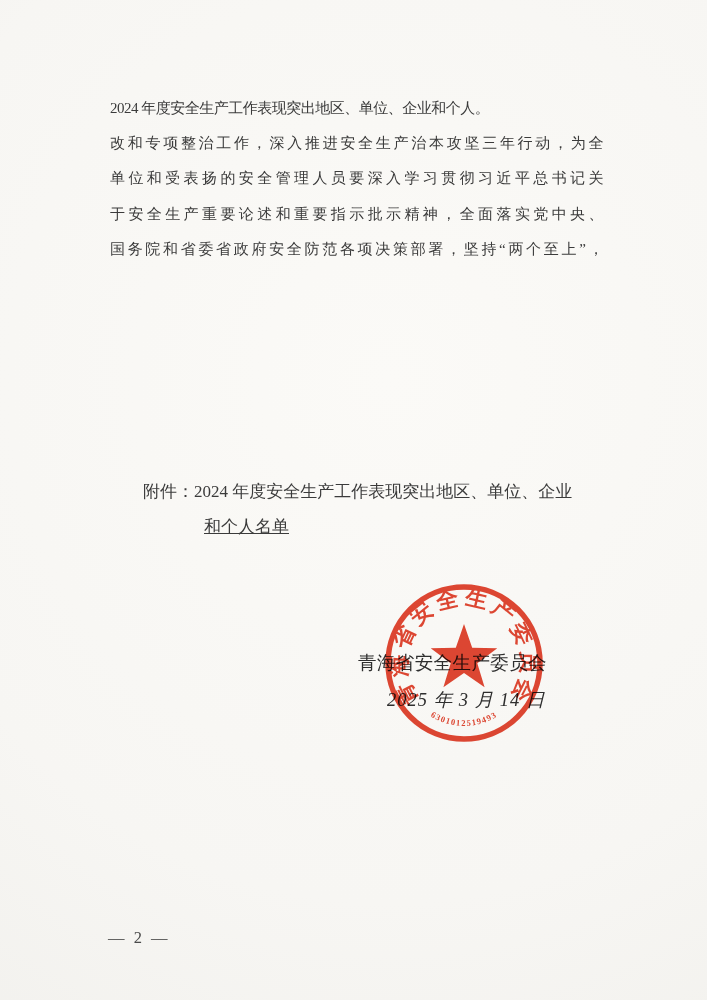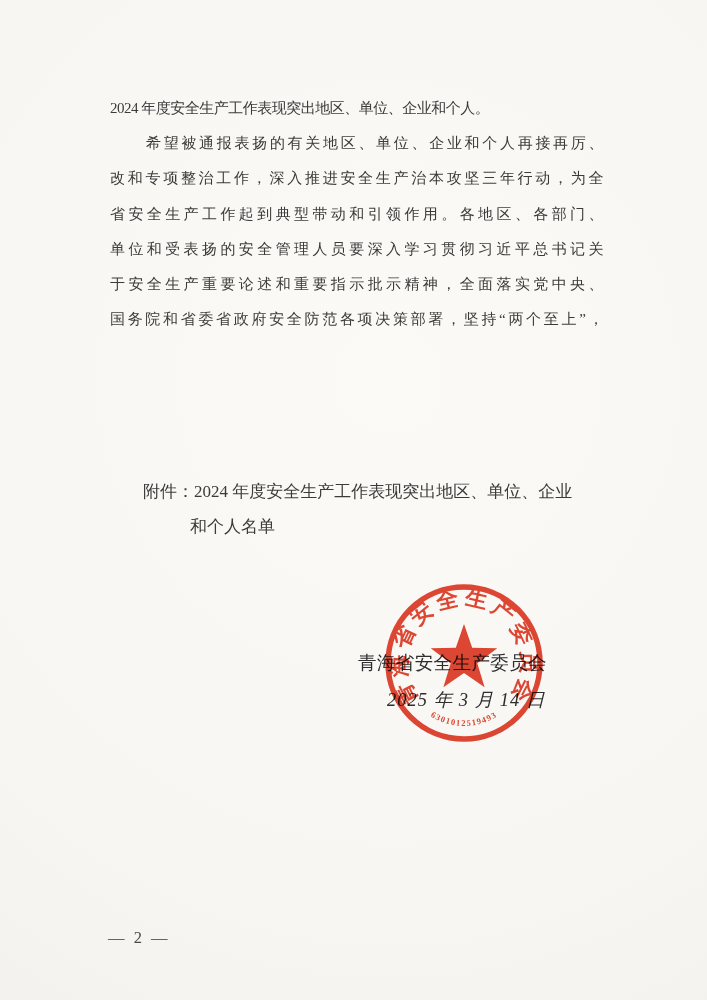--- a/index.html
+++ b/index.html
@@ -20,21 +20,21 @@
   }
   .line{
     margin:0;line-height:35.2px;height:35.2px;overflow:hidden;
     white-space:normal;
   }
   .line.just{text-align:justify;text-align-last:justify;}
   .line.indent{text-indent:36px;}
   
   .att-line{position:absolute;color:var(--ink,#3b3b3b);font-size:17px;line-height:24px;}
   .att-1{left:143px;top:480px;}
-  .att-2{left:190px;top:515px;}
+  .att-2{left:204px;top:515px;text-decoration:underline;}
   
   .sig{position:absolute;color:#2e2e2e;white-space:nowrap;}
   .sig-org{left:358px;top:650px;font-size:18.5px;letter-spacing:0.4px;}
   .sig-date{left:387px;top:687px;font-size:18.5px;letter-spacing:1px;font-style:italic;}
   
   .seal{
     position:absolute;left:381px;top:584px;width:166px;height:160px;
     mix-blend-mode:multiply;opacity:0.93;
   }
   .seal .ring{stroke:var(--seal-color,#e03a24);fill:none;}
@@ -46,23 +46,21 @@
     font-size:16.5px;letter-spacing:2.5px;color:#4a4a4a;
   }
 </style>
 </head>
 <body>
 
 <div class="paper">
 
   <div class="body-text">
     <p class="line">2024 年度安全生产工作表现突出地区、单位、企业和个人。</p>
-    <p class="line just indent">希望被通报表扬的有关地区、单位、企业和个人再接再厉、</p>
     <p class="line just">改和专项整治工作，深入推进安全生产治本攻坚三年行动，为全</p>
-    <p class="line just">省安全生产工作起到典型带动和引领作用。各地区、各部门、</p>
     <p class="line just">单位和受表扬的安全管理人员要深入学习贯彻习近平总书记关</p>
     <p class="line just">于安全生产重要论述和重要指示批示精神，全面落实党中央、</p>
     <p class="line just">国务院和省委省政府安全防范各项决策部署，坚持“两个至上”，</p>
   </div>
 
   <div class="att-line att-1">附件：2024 年度安全生产工作表现突出地区、单位、企业</div>
   <div class="att-line att-2">和个人名单</div>
 
   <div class="sig sig-org">青海省安全生产委员会</div>
   <div class="sig sig-date">2025 年 3 月 14 日</div>

